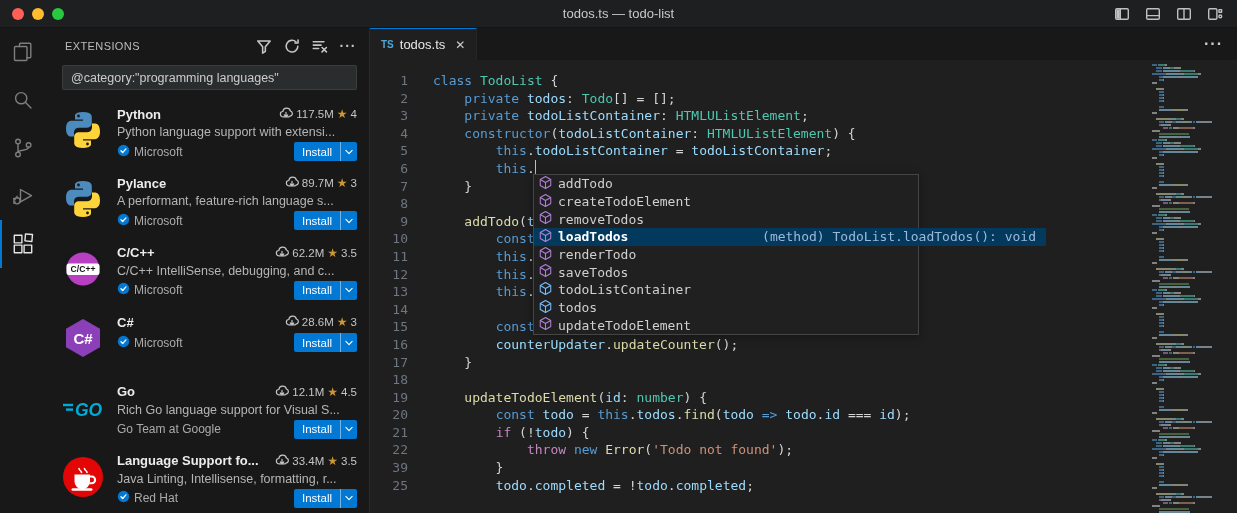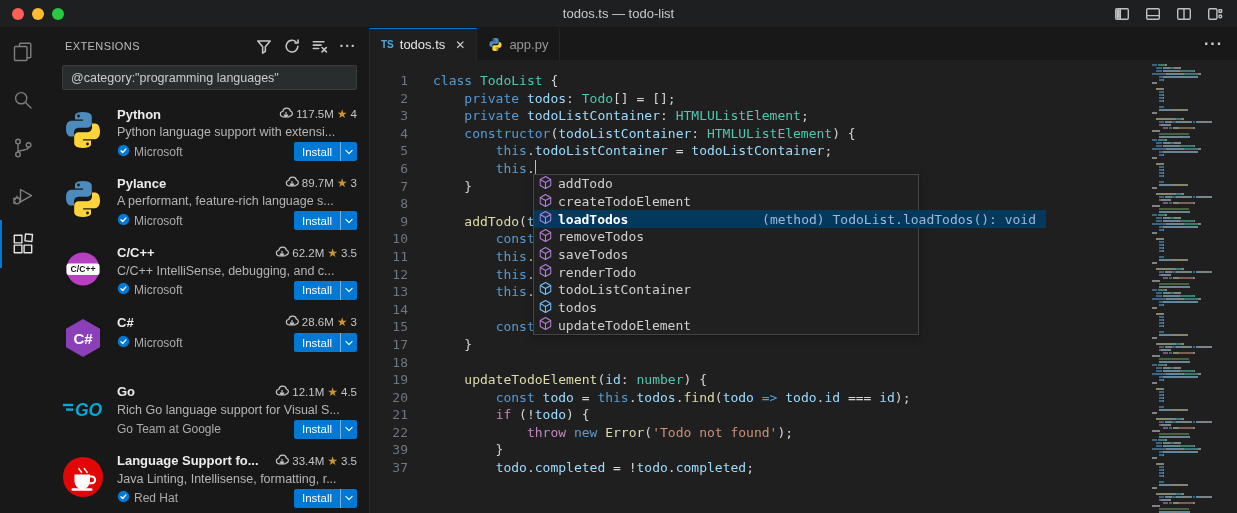--- a/index.html
+++ b/index.html
@@ -427,29 +427,20 @@
     </aside>
 
     <section class="editor-group">
       <div class="tabbar">
         <div id="tabs" style="display:flex;">
             <div class="tab active">
               <span class="ts-badge">TS</span>
               <span>todos.ts</span>
               <span class="close">✕</span>
             </div>
-            <div class="tab">
-              <span class="pyicn">
-                <svg viewBox="0 0 42 42">
-                  <path fill="#4b8bbe" d="M20.9 3c-8.4 0-7.9 3.7-7.9 3.7v3.8h8v1.2H9.8S4 11 4 19.4c0 8.5 5 8.2 5 8.2h3v-3.9s-.2-5 5-5h8s4.8.1 4.8-4.7V8s.7-5-8.9-5zm-4.4 2.6a1.4 1.4 0 1 1 0 2.8 1.4 1.4 0 0 1 0-2.8z"></path>
-                  <path fill="#ffd43b" d="M21.1 39c8.4 0 7.9-3.7 7.9-3.7v-3.8h-8v-1.2h11.2s5.8.7 5.8-7.7c0-8.5-5-8.2-5-8.2h-3v3.9s.2 5-5 5h-8s-4.8-.1-4.8 4.7V34s-.7 5 8.9 5zm4.4-2.6a1.4 1.4 0 1 1 0-2.8 1.4 1.4 0 0 1 0 2.8z"></path>
-                </svg>
-              </span>
-              <span>app.py</span>
-            </div>
           </div>
         <div class="tab-actions" id="tab-actions">
             <div class="icn">
               <svg viewBox="0 0 16 16" fill="none" stroke="currentColor" stroke-width="1.4" stroke-linecap="round" stroke-linejoin="round">
                 <rect x="1.8" y="2.8" width="12.4" height="10.4" rx="1"></rect>
                 <path d="M8 2.8v10.4"></path>
               </svg>
             </div>
             <div class="icn">
               <b style="letter-spacing:1px">···</b>
@@ -512,20 +503,24 @@
             </div>
             <div class="code-line">
               <span class="ln">14</span>
               <span class="lc"></span>
             </div>
             <div class="code-line">
               <span class="ln">15</span>
               <span class="lc"><span class="tk-pln">        </span><span class="tk-kw">const</span><span class="tk-pln"> </span></span>
             </div>
             <div class="code-line">
+              <span class="ln">16</span>
+              <span class="lc"><span class="tk-pln">        </span><span class="tk-var">counterUpdater</span><span class="tk-pln">.</span><span class="tk-fn">updateCounter</span><span class="tk-pln">();</span></span>
+            </div>
+            <div class="code-line">
               <span class="ln">17</span>
               <span class="lc"><span class="tk-pln">    }</span></span>
             </div>
             <div class="code-line">
               <span class="ln">18</span>
               <span class="lc"></span>
             </div>
             <div class="code-line">
               <span class="ln">19</span>
               <span class="lc"><span class="tk-pln">    </span><span class="tk-fn">updateTodoElement</span><span class="tk-pln">(</span><span class="tk-var">id</span><span class="tk-pln">: </span><span class="tk-type">number</span><span class="tk-pln">) {</span></span>
@@ -540,67 +535,67 @@
             </div>
             <div class="code-line">
               <span class="ln">22</span>
               <span class="lc"><span class="tk-pln">            </span><span class="tk-ctrl">throw</span><span class="tk-pln"> </span><span class="tk-kw">new</span><span class="tk-pln"> </span><span class="tk-fn">Error</span><span class="tk-pln">(</span><span class="tk-str">'Todo not found'</span><span class="tk-pln">);</span></span>
             </div>
             <div class="code-line">
               <span class="ln">39</span>
               <span class="lc"><span class="tk-pln">        }</span></span>
             </div>
             <div class="code-line">
-              <span class="ln">37</span>
+              <span class="ln">25</span>
               <span class="lc"><span class="tk-pln">        </span><span class="tk-var">todo</span><span class="tk-pln">.</span><span class="tk-var">completed</span><span class="tk-pln"> = !</span><span class="tk-var">todo</span><span class="tk-pln">.</span><span class="tk-var">completed</span><span class="tk-pln">;</span></span>
             </div>
           </div>
         <div class="suggest" id="suggest">
             <div class="sg-row">
               <span><svg viewBox="0 0 16 16" fill="none" stroke="#b180d7" stroke-width="1.1" stroke-linejoin="round">
                   <path d="M8 1.6l5.6 3.2v6.4L8 14.4l-5.6-3.2V4.8z"></path>
                   <path d="M8 8l5.6-3.2M8 8L2.4 4.8M8 8v6.4"></path>
                 </svg></span>
               <span class="sg-label">addTodo</span>
             </div>
             <div class="sg-row">
               <span><svg viewBox="0 0 16 16" fill="none" stroke="#b180d7" stroke-width="1.1" stroke-linejoin="round">
                   <path d="M8 1.6l5.6 3.2v6.4L8 14.4l-5.6-3.2V4.8z"></path>
                   <path d="M8 8l5.6-3.2M8 8L2.4 4.8M8 8v6.4"></path>
                 </svg></span>
               <span class="sg-label">createTodoElement</span>
             </div>
+            <div class="sg-row">
+              <span><svg viewBox="0 0 16 16" fill="none" stroke="#b180d7" stroke-width="1.1" stroke-linejoin="round">
+                  <path d="M8 1.6l5.6 3.2v6.4L8 14.4l-5.6-3.2V4.8z"></path>
+                  <path d="M8 8l5.6-3.2M8 8L2.4 4.8M8 8v6.4"></path>
+                </svg></span>
+              <span class="sg-label">removeTodos</span>
+            </div>
             <div class="sg-row sel" style="background: rgb(4, 57, 94);">
               <span><svg viewBox="0 0 16 16" fill="none" stroke="#b180d7" stroke-width="1.1" stroke-linejoin="round">
                   <path d="M8 1.6l5.6 3.2v6.4L8 14.4l-5.6-3.2V4.8z"></path>
                   <path d="M8 8l5.6-3.2M8 8L2.4 4.8M8 8v6.4"></path>
                 </svg></span>
               <span class="sg-label">loadTodos</span>
               <span class="sg-detail">(method) TodoList.loadTodos(): void</span>
             </div>
             <div class="sg-row">
               <span><svg viewBox="0 0 16 16" fill="none" stroke="#b180d7" stroke-width="1.1" stroke-linejoin="round">
                   <path d="M8 1.6l5.6 3.2v6.4L8 14.4l-5.6-3.2V4.8z"></path>
                   <path d="M8 8l5.6-3.2M8 8L2.4 4.8M8 8v6.4"></path>
                 </svg></span>
-              <span class="sg-label">removeTodos</span>
+              <span class="sg-label">renderTodo</span>
             </div>
             <div class="sg-row">
               <span><svg viewBox="0 0 16 16" fill="none" stroke="#b180d7" stroke-width="1.1" stroke-linejoin="round">
                   <path d="M8 1.6l5.6 3.2v6.4L8 14.4l-5.6-3.2V4.8z"></path>
                   <path d="M8 8l5.6-3.2M8 8L2.4 4.8M8 8v6.4"></path>
                 </svg></span>
               <span class="sg-label">saveTodos</span>
-            </div>
-            <div class="sg-row">
-              <span><svg viewBox="0 0 16 16" fill="none" stroke="#b180d7" stroke-width="1.1" stroke-linejoin="round">
-                  <path d="M8 1.6l5.6 3.2v6.4L8 14.4l-5.6-3.2V4.8z"></path>
-                  <path d="M8 8l5.6-3.2M8 8L2.4 4.8M8 8v6.4"></path>
-                </svg></span>
-              <span class="sg-label">renderTodo</span>
             </div>
             <div class="sg-row">
               <span><svg viewBox="0 0 16 16" fill="none" stroke="#75beff" stroke-width="1.1" stroke-linejoin="round">
                   <path d="M8 1.6l5.6 3.2v6.4L8 14.4l-5.6-3.2V4.8z"></path>
                   <path d="M8 8l5.6-3.2M8 8L2.4 4.8M8 8v6.4"></path>
                 </svg></span>
               <span class="sg-label">todoListContainer</span>
             </div>
             <div class="sg-row">
               <span><svg viewBox="0 0 16 16" fill="none" stroke="#75beff" stroke-width="1.1" stroke-linejoin="round">

